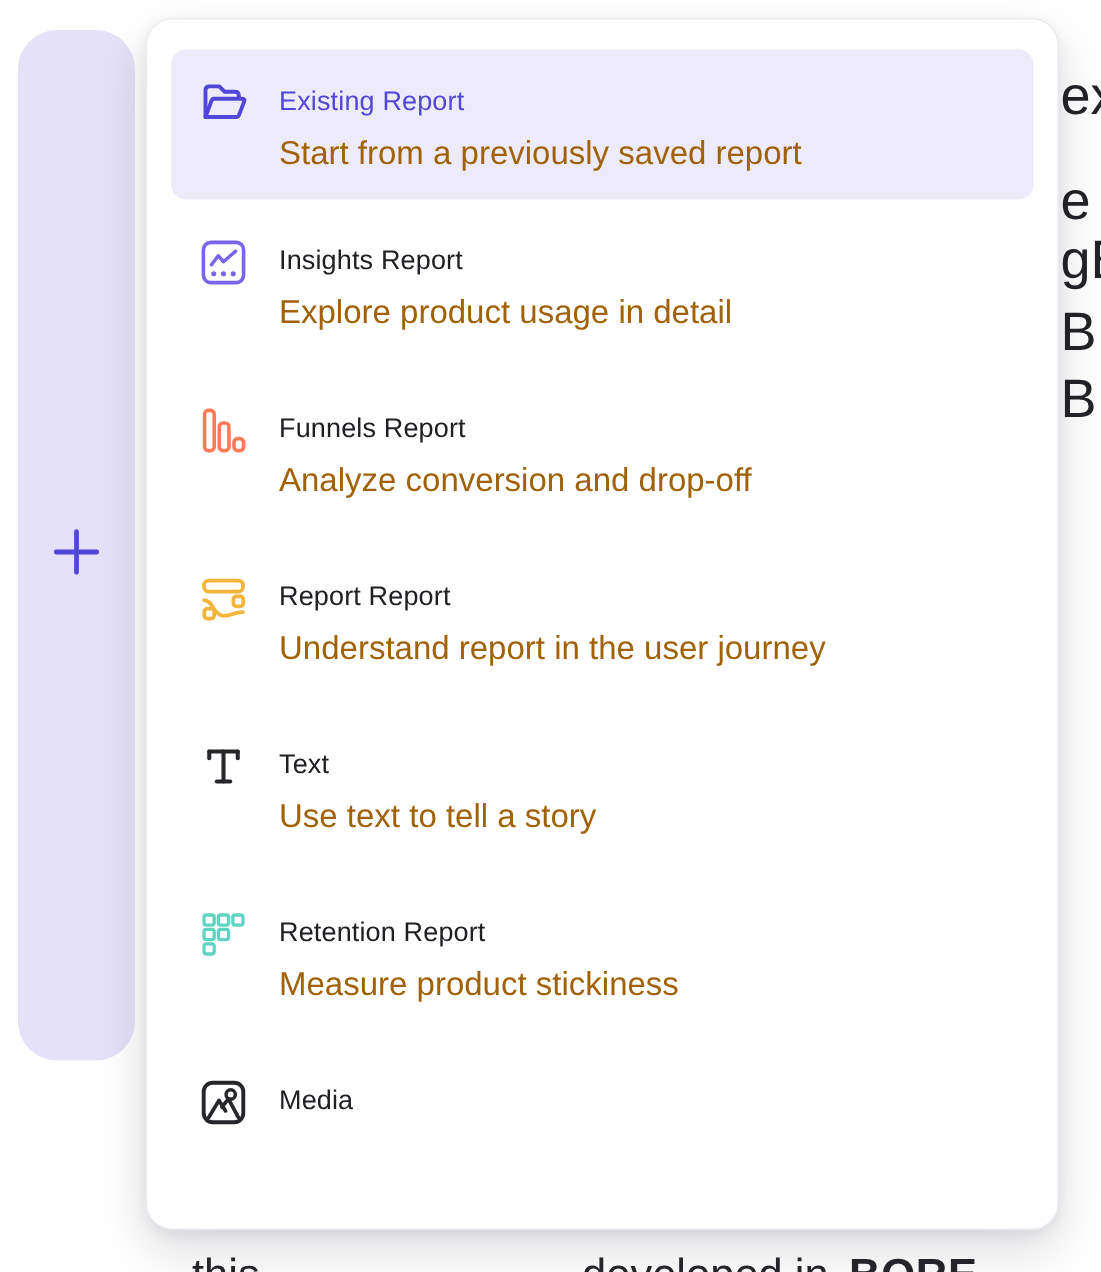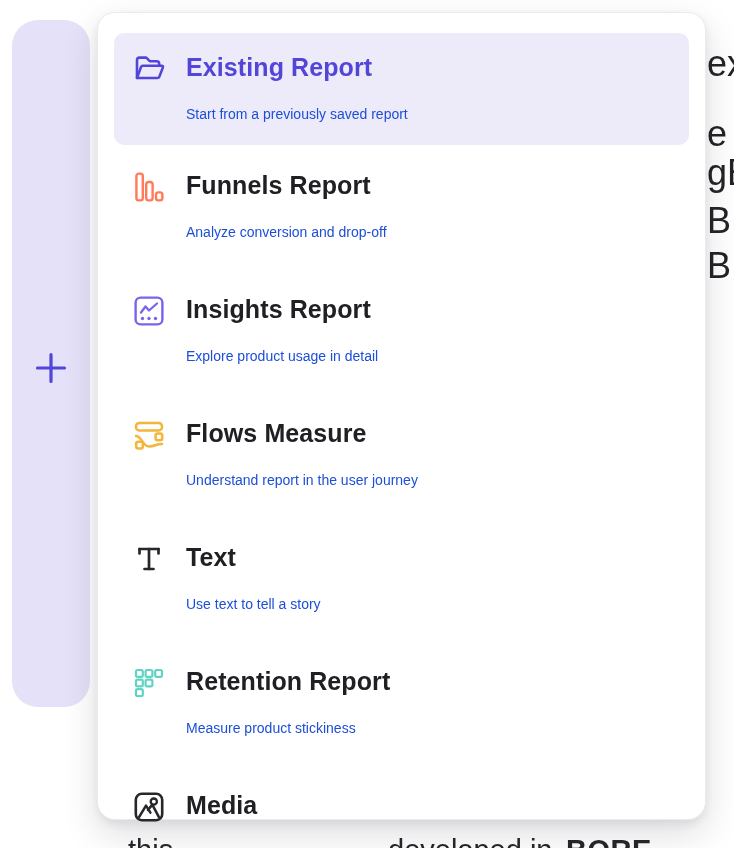--- a/index.html
+++ b/index.html
@@ -87,33 +87,33 @@
     padding:19px 18px;
   }
   .icn{
     flex:0 0 34px;
     width:34px;height:34px;
     margin-right:20px;
     display:flex;align-items:center;justify-content:center;
   }
   .mi-text{min-width:0;}
   .mi-title{
-    font-size:25px;
-    font-weight:700;
+    font-size:18px;
+    font-weight:400;
     line-height:30px;
     color:#202024;
     letter-spacing:.1px;
   }
   .menu-item.active .mi-title{color:#5246d9;}
   .mi-desc{
-    margin-top:20px;
-    font-size:14px;
+    margin-top:8px;
+    font-size:22px;
     font-weight:400;
     line-height:24px;
-    color:#1d4ed8;
+    color:#a16207;
   }
   svg{display:block;}
 </style>
 </head>
 <body>
 
 <span class="bg-frag f1">ex</span>
 <span class="bg-frag f2">e</span>
 <span class="bg-frag f3">gB</span>
 <span class="bg-frag f4">B</span>
@@ -140,34 +140,20 @@
   <div class="menu-item active">
     <span class="icn">
       <svg width="34" height="34" viewBox="0 0 34 34" fill="none" stroke="#5246d9" stroke-width="2.6" stroke-linecap="round" stroke-linejoin="round">
         <path d="M5 26 V8.2 Q5 5.6 7.6 5.6 H14.2 L17.8 9.2 H24.6 Q27.2 9.2 27.2 11.8 V13"></path>
         <path d="M5 26 L9.1 14.9 Q9.5 13.8 10.7 13.8 H29.6 Q31.5 13.8 30.8 15.6 L27.4 24.6 Q26.9 26 25.4 26 Z"></path>
       </svg>
     </span>
     <div class="mi-text">
       <div class="mi-title">Existing Report</div>
       <div class="mi-desc">Start from a previously saved report</div>
-    </div>
-  </div>
-
-  <div class="menu-item">
-    <span class="icn">
-      <svg width="32" height="32" viewBox="0 0 32 32" fill="none" stroke="#ff7a59" stroke-width="2.4">
-        <rect x="3.4" y="2.6" width="6.4" height="26.8" rx="2.4"></rect>
-        <rect x="13.2" y="11" width="6.4" height="18.4" rx="2.4"></rect>
-        <rect x="23" y="21.4" width="6.4" height="8" rx="2.4"></rect>
-      </svg>
-    </span>
-    <div class="mi-text">
-      <div class="mi-title">Funnels Report</div>
-      <div class="mi-desc">Analyze conversion and drop-off</div>
     </div>
   </div>
 
   <div class="menu-item">
     <span class="icn">
       <svg width="32" height="32" viewBox="0 0 32 32" fill="none">
         <rect x="2.6" y="2.6" width="26.8" height="26.8" rx="5" stroke="#7b63ec" stroke-width="2.4"></rect>
         <polyline points="8,17.5 12.5,11.5 16,15.5 24,8.5" stroke="#7b63ec" stroke-width="2.3" stroke-linecap="round" stroke-linejoin="round"></polyline>
         <circle cx="9.5" cy="23.5" r="1.7" fill="#7b63ec"></circle>
         <circle cx="16" cy="23.5" r="1.7" fill="#7b63ec"></circle>
@@ -175,29 +161,43 @@
       </svg>
     </span>
     <div class="mi-text">
       <div class="mi-title">Insights Report</div>
       <div class="mi-desc">Explore product usage in detail</div>
     </div>
   </div>
 
   <div class="menu-item">
     <span class="icn">
+      <svg width="32" height="32" viewBox="0 0 32 32" fill="none" stroke="#ff7a59" stroke-width="2.4">
+        <rect x="3.4" y="2.6" width="6.4" height="26.8" rx="2.4"></rect>
+        <rect x="13.2" y="11" width="6.4" height="18.4" rx="2.4"></rect>
+        <rect x="23" y="21.4" width="6.4" height="8" rx="2.4"></rect>
+      </svg>
+    </span>
+    <div class="mi-text">
+      <div class="mi-title">Funnels Report</div>
+      <div class="mi-desc">Analyze conversion and drop-off</div>
+    </div>
+  </div>
+
+  <div class="menu-item">
+    <span class="icn">
       <svg width="32" height="32" viewBox="0 0 32 32" fill="none" stroke="#f3b53a" stroke-width="2.5" stroke-linecap="round">
         <rect x="3" y="4" width="26" height="7.4" rx="3.2"></rect>
         <path d="M3 17 C9 17 9.5 27.5 16 27.5 C22 27.5 22.5 25 29 25"></path>
         <rect x="3.2" y="22.8" width="6.6" height="6.6" rx="2" fill="#ffffff"></rect>
         <rect x="22.6" y="14.6" width="6.6" height="6.6" rx="2" fill="#ffffff"></rect>
       </svg>
     </span>
     <div class="mi-text">
-      <div class="mi-title">Flows Measure</div>
+      <div class="mi-title">Report Report</div>
       <div class="mi-desc">Understand report in the user journey</div>
     </div>
   </div>
 
   <div class="menu-item">
     <span class="icn">
       <svg width="32" height="32" viewBox="0 0 32 32" fill="none" stroke="#26262b" stroke-width="2.7" stroke-linecap="round">
         <path d="M6.5 6 H25.5"></path>
         <path d="M6.5 6 V10.5"></path>
         <path d="M25.5 6 V10.5"></path>

